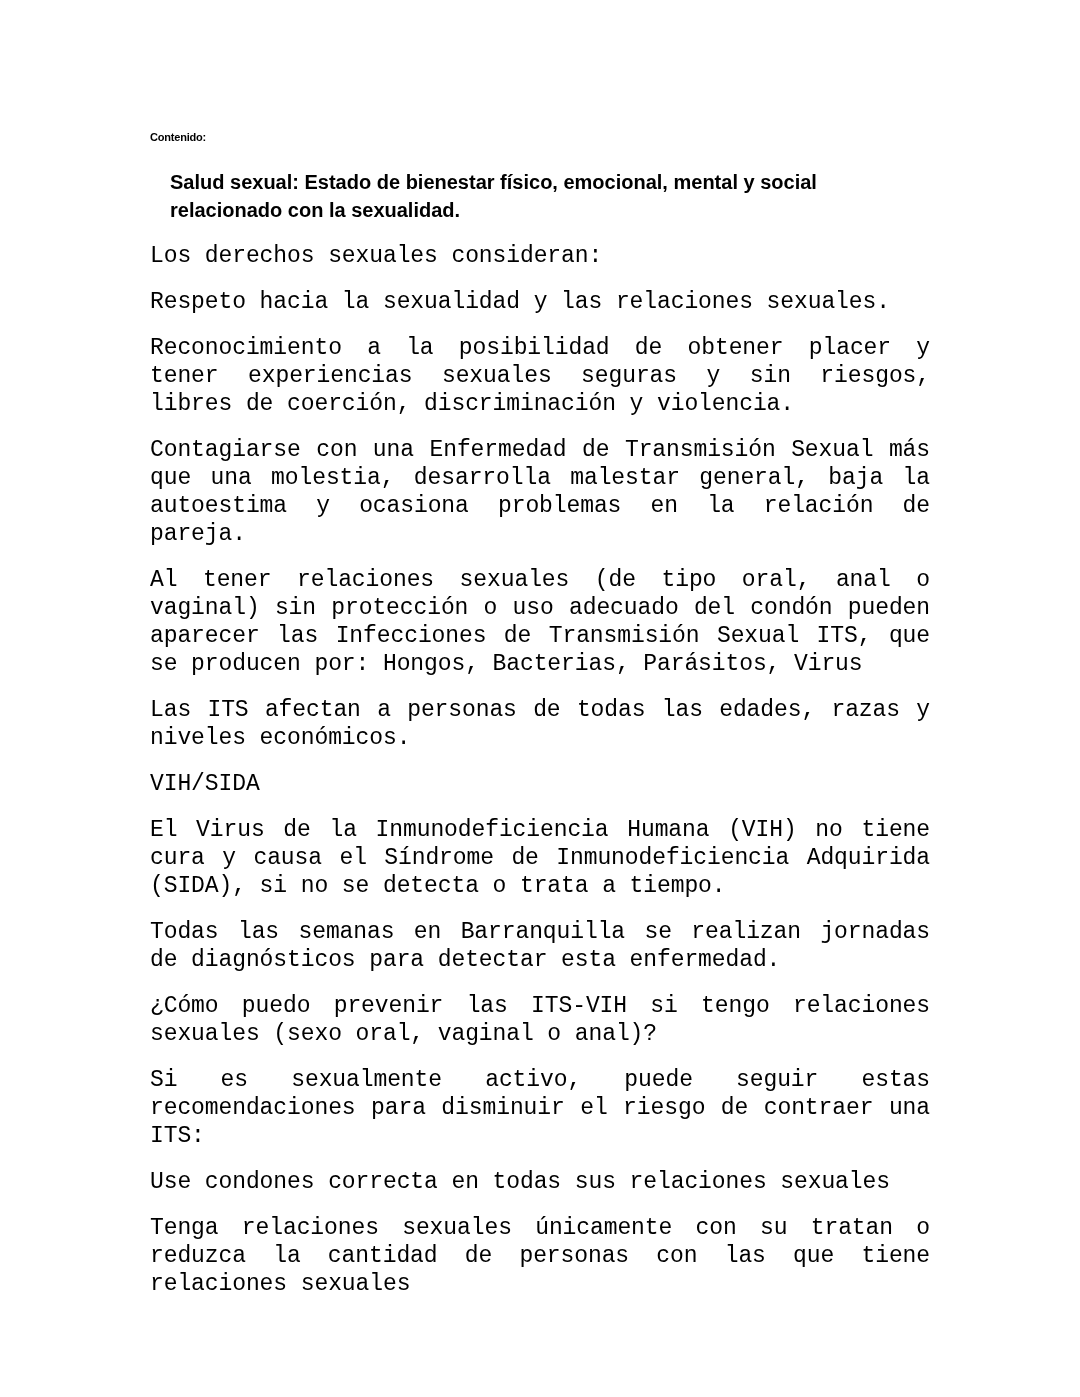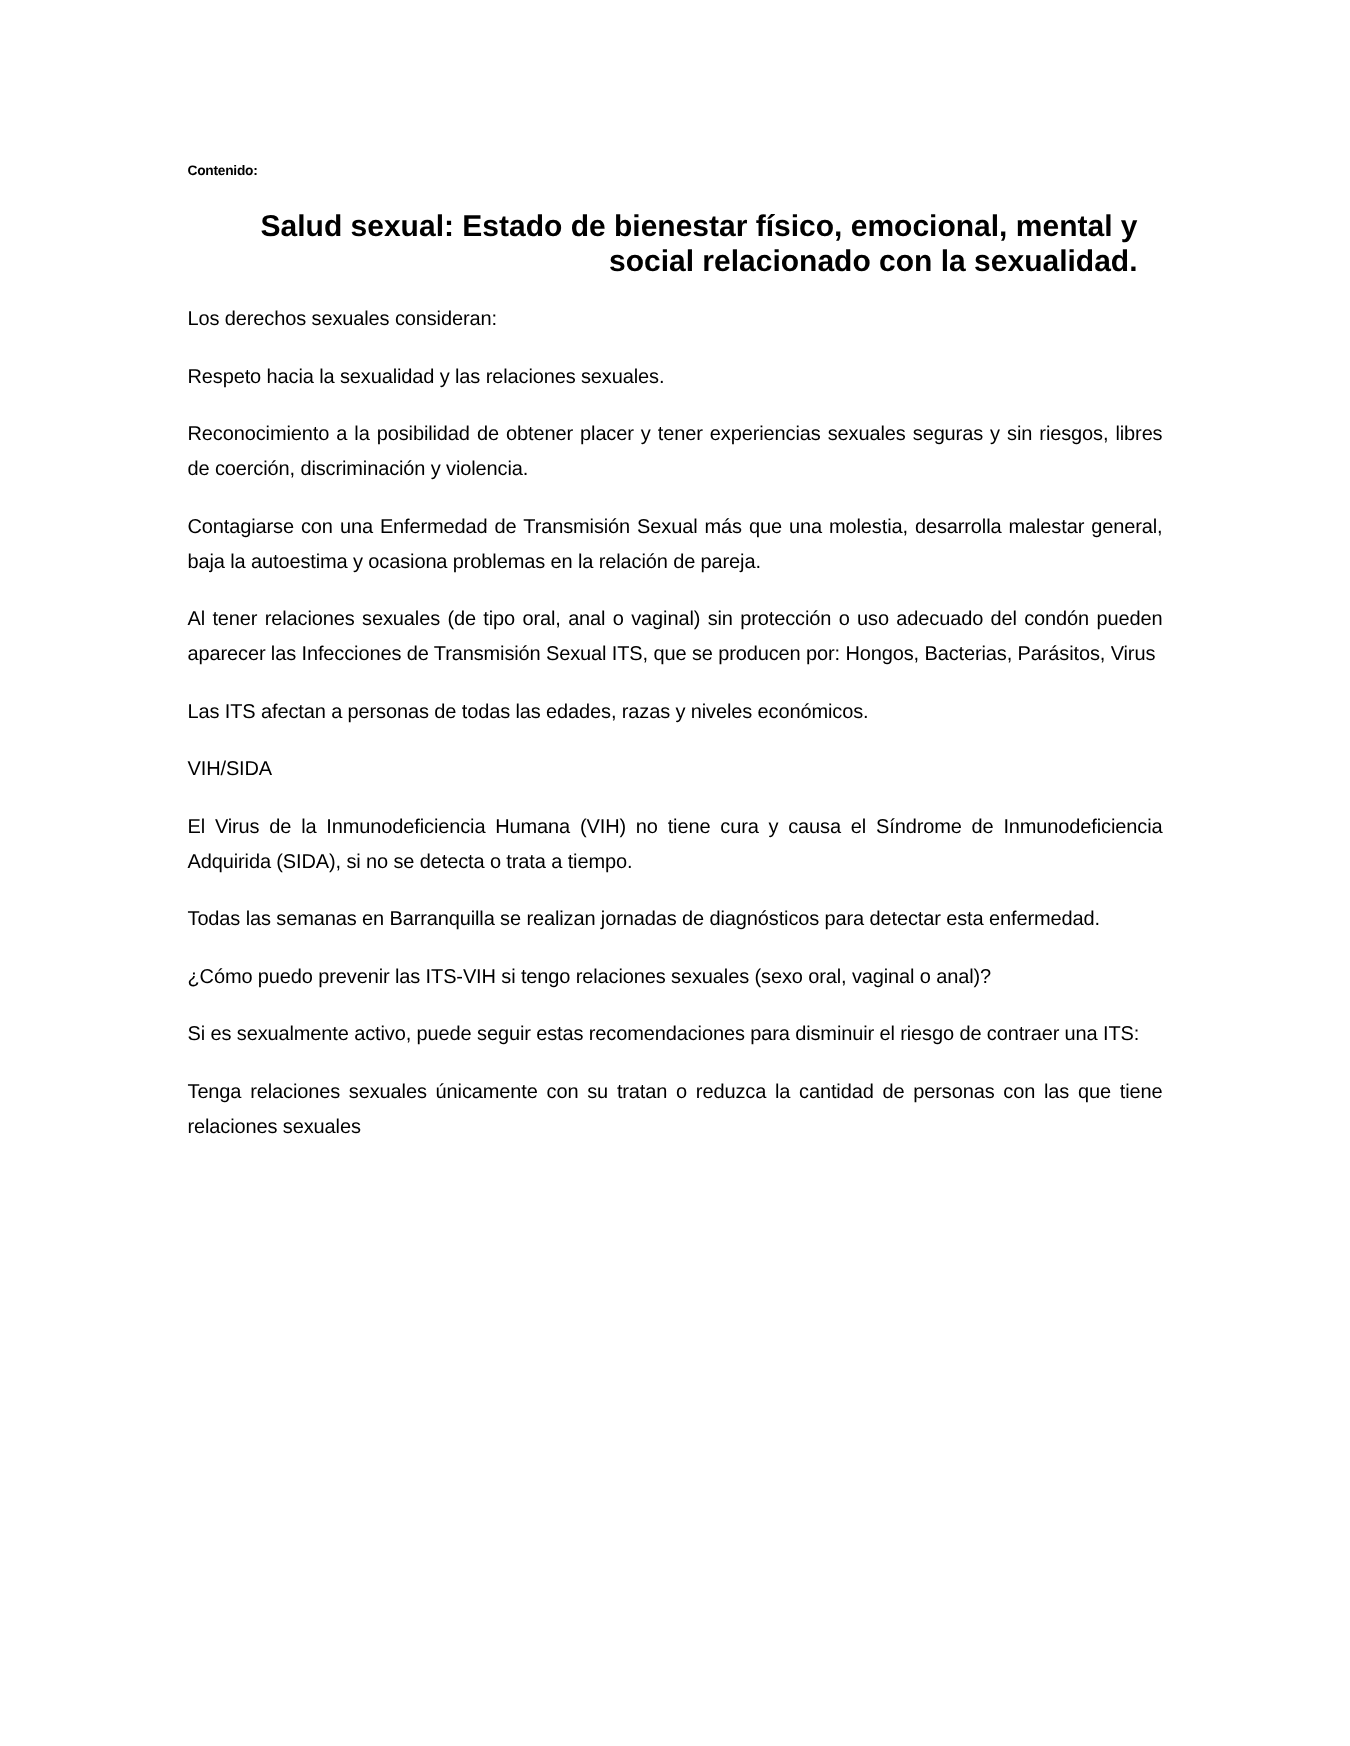--- a/index.html
+++ b/index.html
@@ -24,29 +24,29 @@
       font-family: "Liberation Sans", sans-serif;
       font-weight: bold;
       font-size: 11px;
       line-height: 22px;
       margin: 0 0 20px 0;
       letter-spacing: -0.2px;
     }
     .doc-title {
       font-family: "Liberation Sans", sans-serif;
       font-weight: bold;
-      font-size: 24px;
+      font-size: 20px;
       line-height: 28px;
-      text-align: right;
+      text-align: left;
       margin: 0 0 18px 0;
       padding: 0 20px;
     }
     .para {
-      font-family: Liberation Sans, sans-serif;
-      font-size: 16px;
+      font-family: Liberation Mono, monospace;
+      font-size: 23px;
       line-height: 28px;
       text-align: justify;
       margin: 0 0 18px 0;
       letter-spacing: -0.1px;
     }
   </style>
 </head>
 <body>
 
 <div class="page">
@@ -57,14 +57,15 @@
   <p class="para">Respeto hacia la sexualidad y las relaciones sexuales.</p>
   <p class="para">Reconocimiento a la posibilidad de obtener placer y tener experiencias sexuales seguras y sin riesgos, libres de coerción, discriminación y violencia.</p>
   <p class="para">Contagiarse con una Enfermedad de Transmisión Sexual más que una molestia, desarrolla malestar general, baja la autoestima y ocasiona problemas en la relación de pareja.</p>
   <p class="para">Al tener relaciones sexuales (de tipo oral, anal o vaginal) sin protección o uso adecuado del condón pueden aparecer las Infecciones de Transmisión Sexual ITS, que se producen por: Hongos, Bacterias, Parásitos, Virus</p>
   <p class="para">Las ITS afectan a personas de todas las edades, razas y niveles económicos.</p>
   <p class="para">VIH/SIDA</p>
   <p class="para">El Virus de la Inmunodeficiencia Humana (VIH) no tiene cura y causa el Síndrome de Inmunodeficiencia Adquirida (SIDA), si no se detecta o trata a tiempo.</p>
   <p class="para">Todas las semanas en Barranquilla se realizan jornadas de diagnósticos para detectar esta enfermedad.</p>
   <p class="para">¿Cómo puedo prevenir las ITS-VIH si tengo relaciones sexuales (sexo oral, vaginal o anal)?</p>
   <p class="para">Si es sexualmente activo, puede seguir estas recomendaciones para disminuir el riesgo de contraer una ITS:</p>
+  <p class="para">Use condones correcta en todas sus relaciones sexuales</p>
   <p class="para">Tenga relaciones sexuales únicamente con su tratan o reduzca la cantidad de personas con las que tiene relaciones sexuales</p>
 </div>
 
 </body></html>

